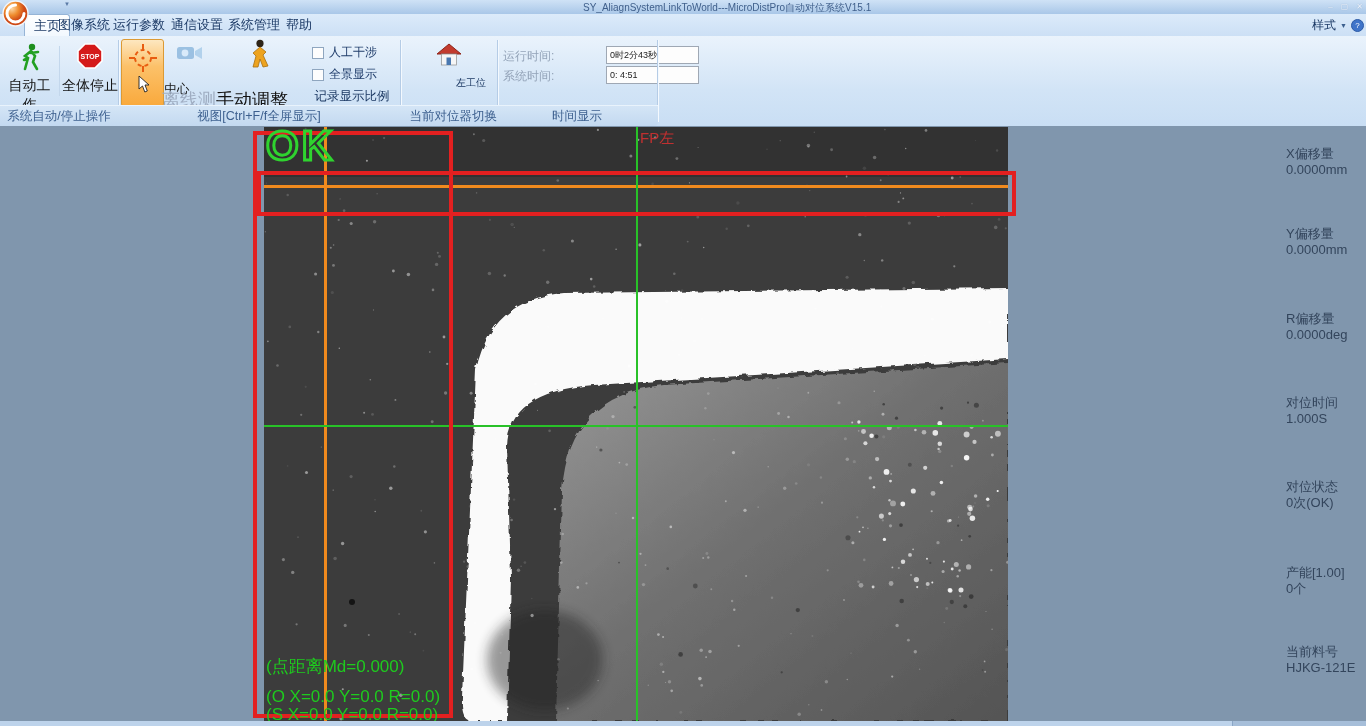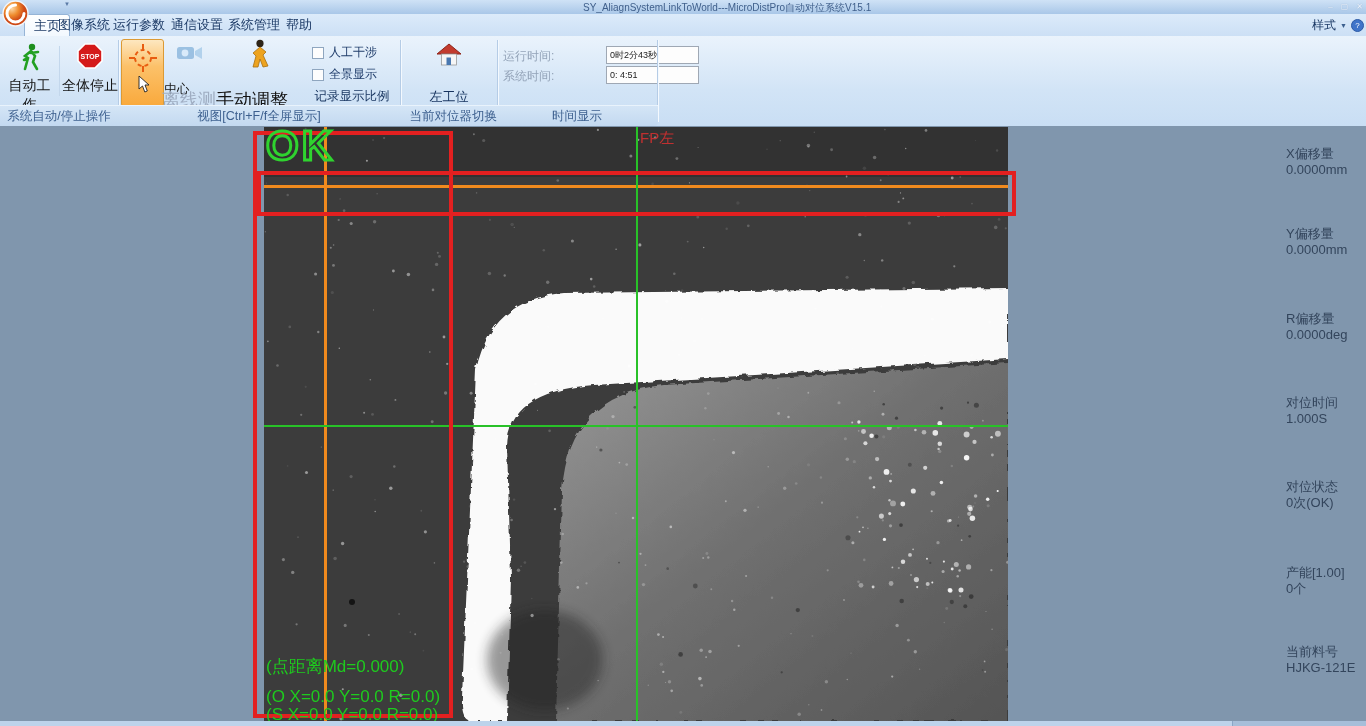--- a/index.html
+++ b/index.html
@@ -34,21 +34,21 @@
   .big-btn .lbl{font-size:14px;color:#141414;}
   .center-btn{position:absolute;left:121px;top:3px;width:41px;height:66px;text-align:center;
     background:linear-gradient(#fde7c0,#fcc169 40%,#f9a93c);border:1px solid #dc9a34;border-radius:3px;}
   .center-btn .lbl{font-size:12.5px;color:#141414;position:absolute;bottom:8px;width:100%;}
   .flat-label{position:absolute;top:52px;font-size:18px;}
   .disabled-label{color:#9fadc2;}
   .chk-row{position:absolute;display:flex;align-items:center;gap:5px;}
   .chk-box{width:10px;height:10px;background:#fdfdfd;border:1px solid #8fa6bf;}
   .chk-lbl{font-size:12px;color:#1f3c6a;}
   .record-scale{position:absolute;left:306px;top:52px;width:92px;font-size:12.5px;color:#16335e;text-align:center;}
-  .station-label{position:absolute;left:412px;top:40px;width:74px;text-align:center;font-size:13px;color:#16335e;margin-top:12px;}
+  .station-label{position:absolute;left:412px;top:40px;width:74px;text-align:right;font-size:10px;color:#16335e;}
   .time-label{position:absolute;font-size:12px;color:#93a3b8;}
   .time-field{position:absolute;width:88px;height:16px;background:#fdfdfd;border:1px solid #9fa8b4;
     font-size:9px;color:#222;line-height:16px;padding-left:3px;overflow:hidden;white-space:nowrap;margin-left:44px;}
   .grp-strip{position:absolute;left:0;bottom:0;width:658px;height:20px;
     background:linear-gradient(#d4e5f6,#c3d9f0);border-top:1px solid #e9f3fc;border-radius:0 0 4px 0;}
   .grp-label{position:absolute;top:2px;font-size:12.5px;color:#3c5f8e;text-align:center;}
   
   .main{position:absolute;left:0;top:126px;width:1366px;height:600px;background:#8096ad;}
   .camera{position:absolute;left:264px;top:1px;width:744px;height:594px;background:#3c3c3c;overflow:hidden;}
   .ov{position:absolute;}

